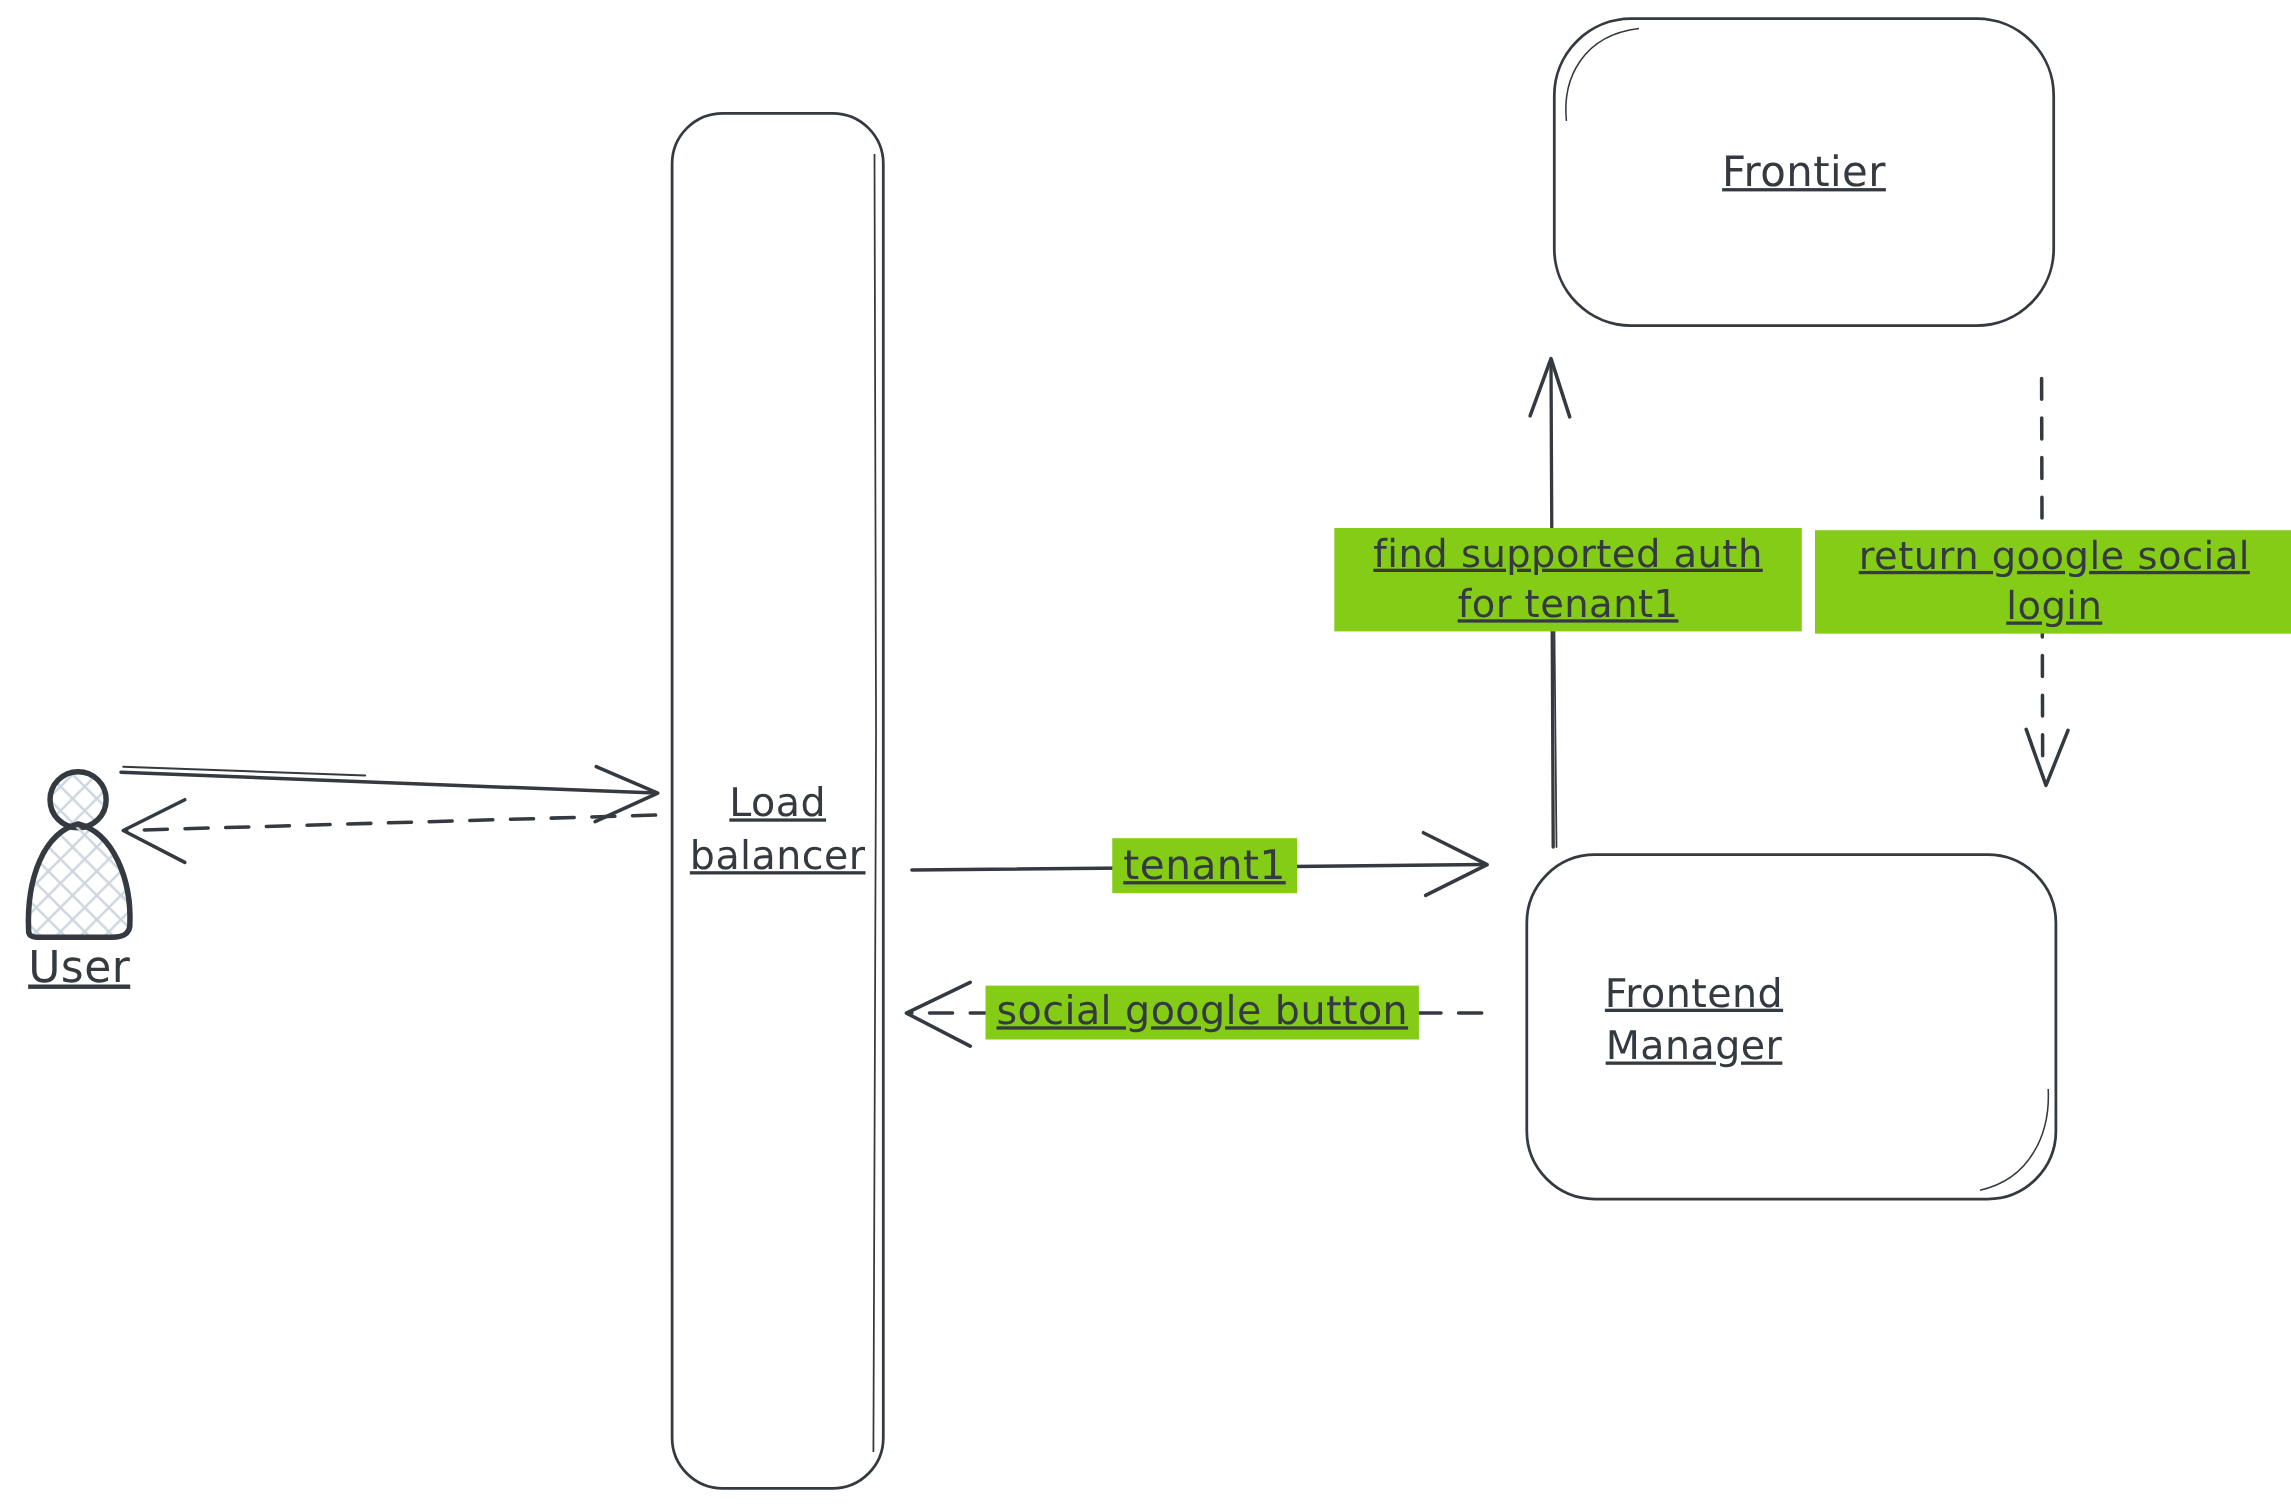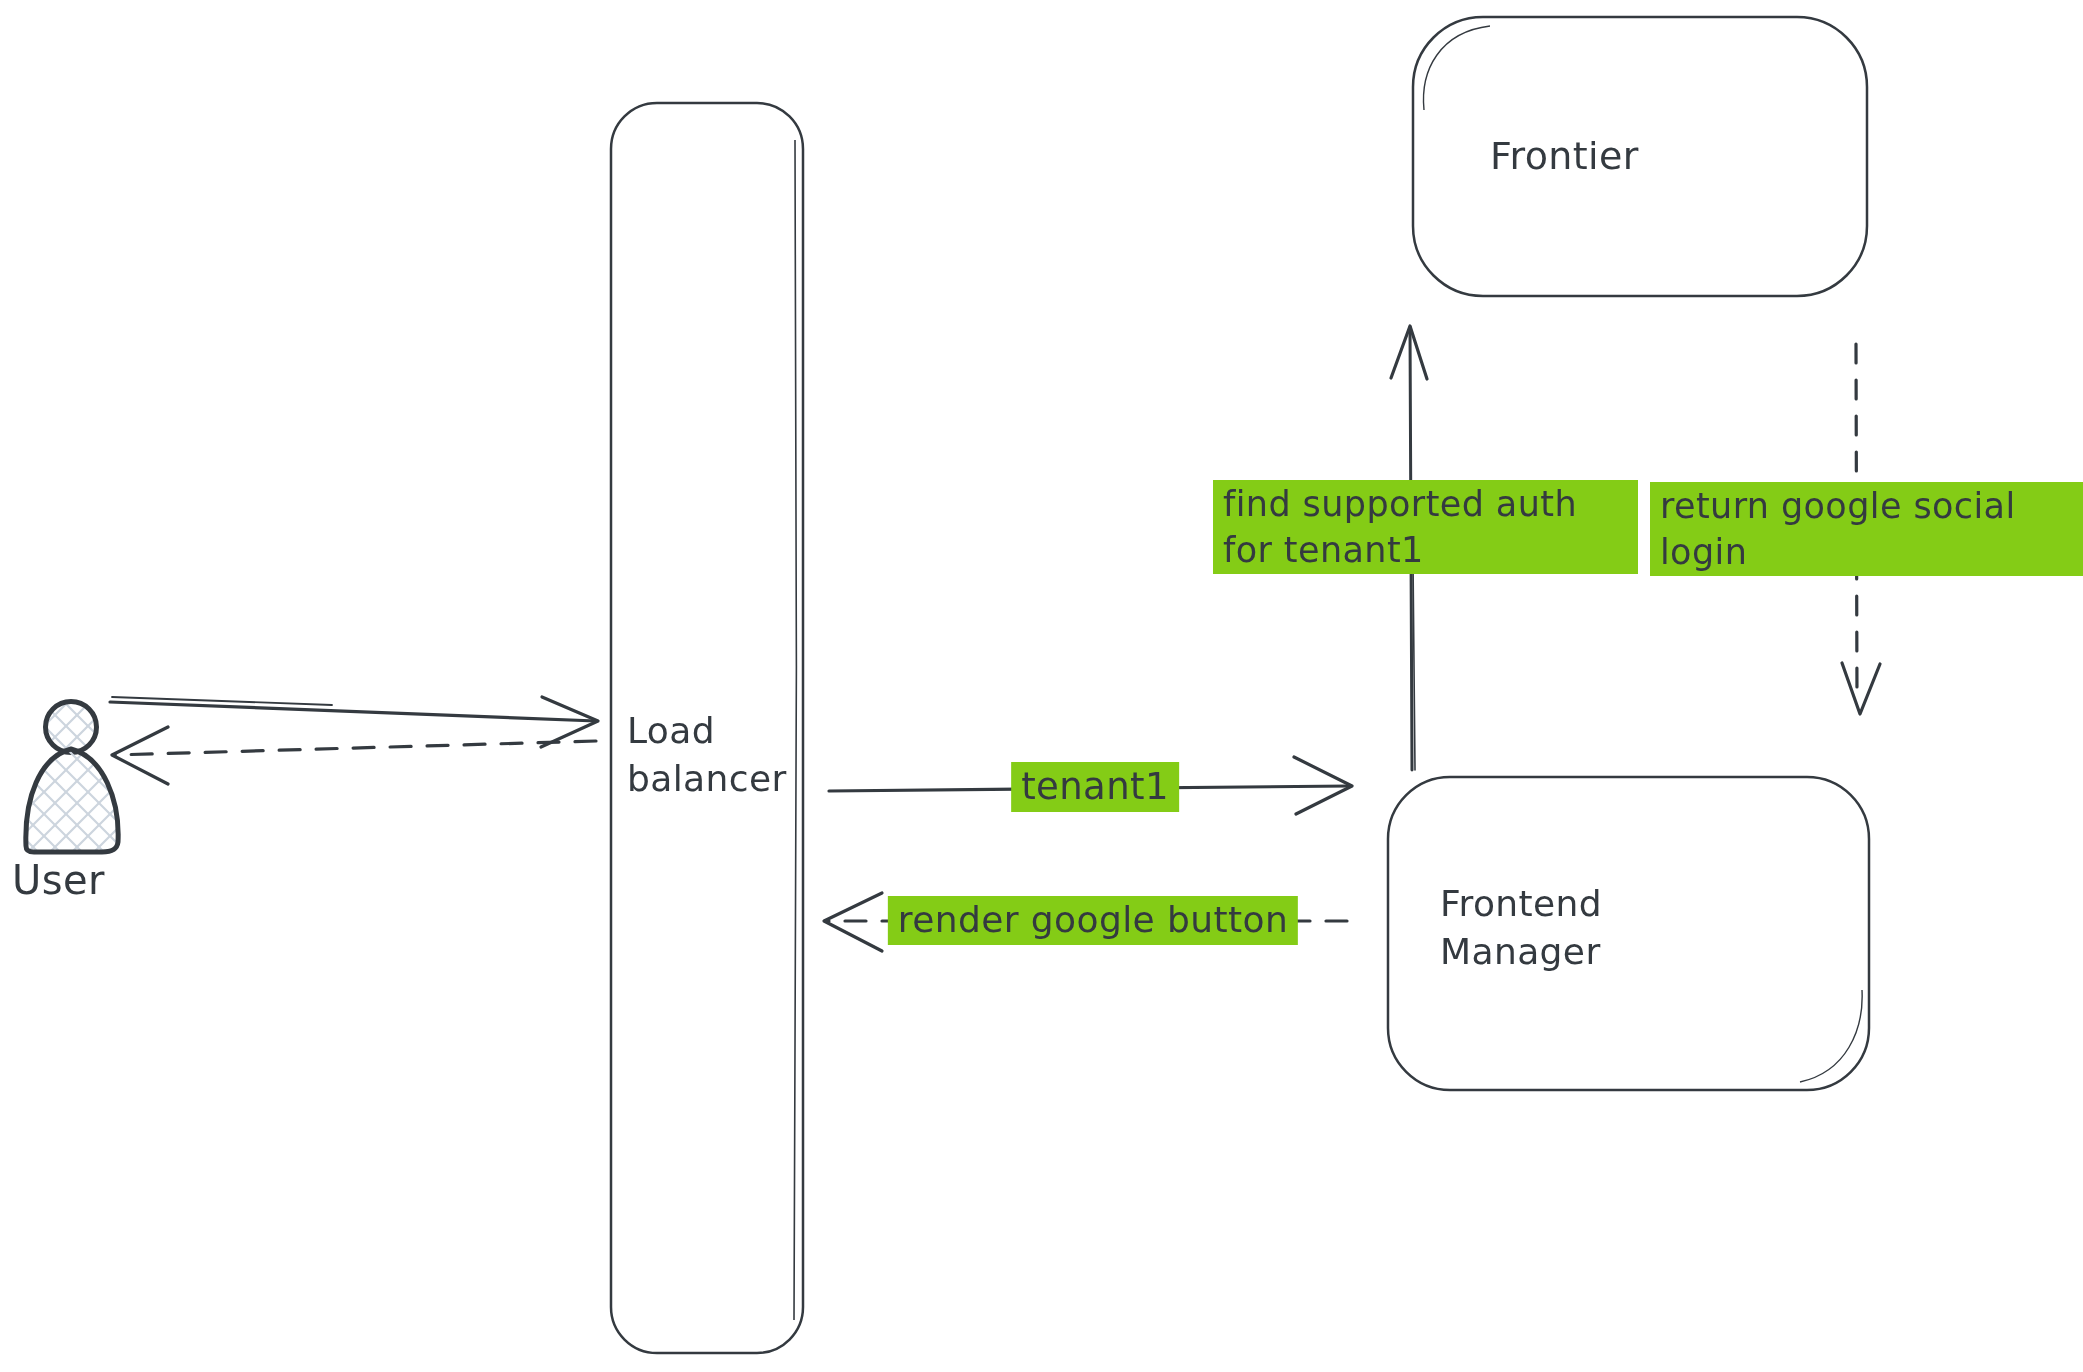--- a/index.html
+++ b/index.html
@@ -8,24 +8,25 @@
     width:2083px;height:1372px;
     background:#ffffff;
     overflow:hidden;
     font-family:"DejaVu Sans", sans-serif;
     color:#343a40;
   }
   .shape-layer{position:absolute;left:0;top:0;width:2083px;height:1372px;}
   .lbl{
     position:absolute;
     color:#343a40;
-    text-align:left;
+    text-align:center;
     letter-spacing:0.4px;
     line-height:1.3;
     user-select:none;
+    text-decoration:underline;
   }
   .lbl.single{white-space:nowrap;transform:translateX(-50%);}
   .lbl.on-line{background:#84cc16;padding:1px 10px;}
   .node-label{font-size:36px;}
   .edge-label{font-size:35px;}
 
   
   #lbl-user{left:12px;top:854px;width:120px;font-size:40px;}
   #lbl-load-balancer{left:627px;top:679px;width:160px;line-height:48px;margin-top:28px;}
   #lbl-frontier{left:1490px;top:132px;width:300px;font-size:38px;}
@@ -103,17 +104,17 @@
       <path d="M1842 663 L1860 714 L1880 664" stroke-width="3.2"></path>
     </g>
   </svg>
 
   <div class="lbl node-label" id="lbl-user">User</div>
   <div class="lbl node-label" id="lbl-load-balancer">Load balancer</div>
   <div class="lbl node-label" id="lbl-frontier">Frontier</div>
   <div class="lbl node-label" id="lbl-frontend-manager">Frontend Manager</div>
 
   <div class="lbl edge-label single on-line" id="lbl-edge-tenant1">tenant1</div>
-  <div class="lbl edge-label single on-line" id="lbl-edge-render">render google button</div>
+  <div class="lbl edge-label single on-line" id="lbl-edge-render">social google button</div>
   <div class="lbl edge-label on-line" id="lbl-edge-find">find supported auth for tenant1</div>
   <div class="lbl edge-label on-line" id="lbl-edge-return">return google social login</div>
 
 </div>
 
 </body></html>

